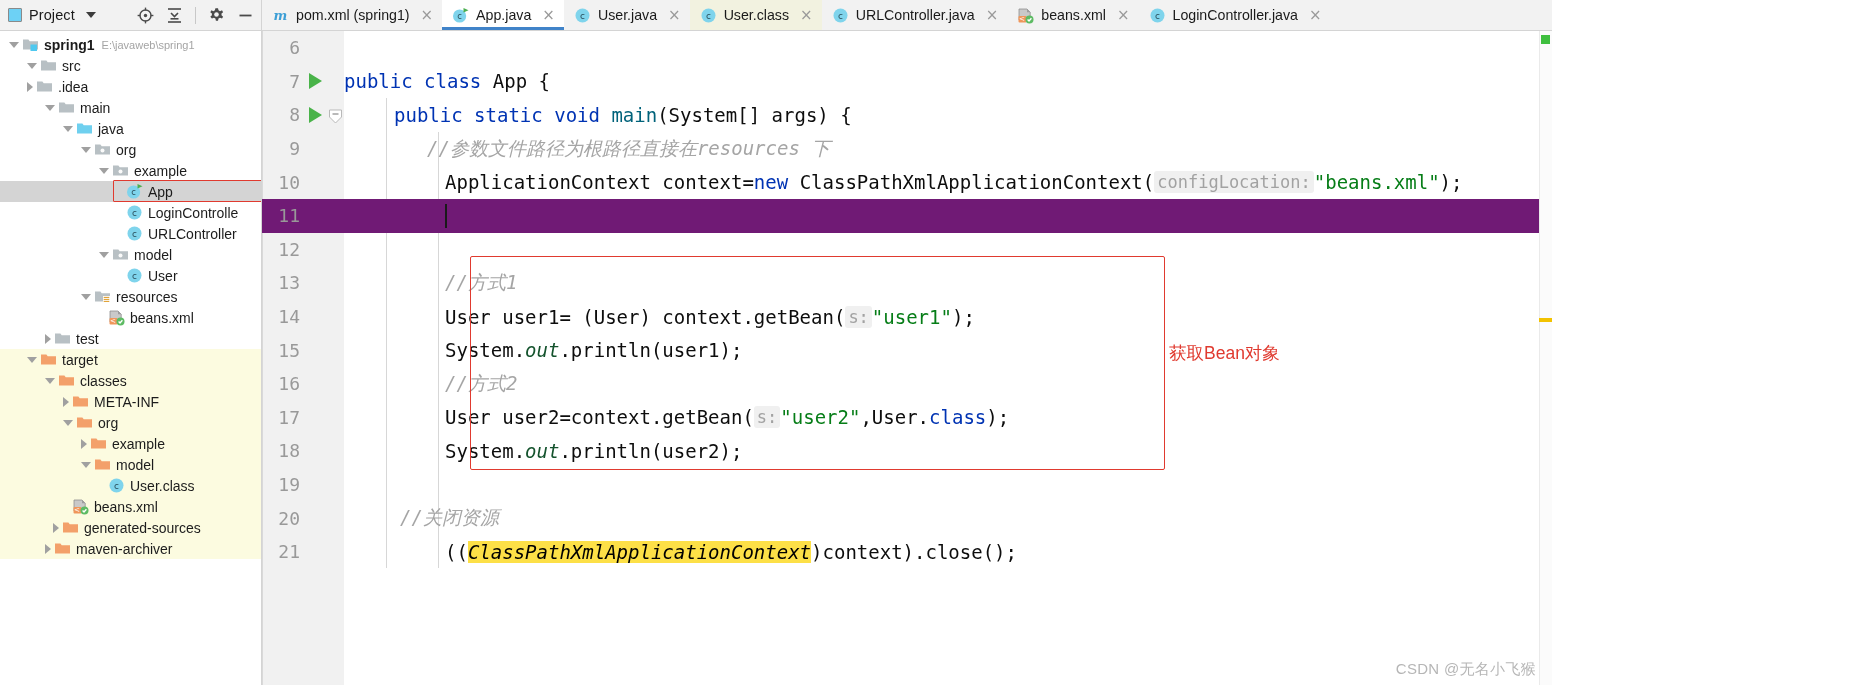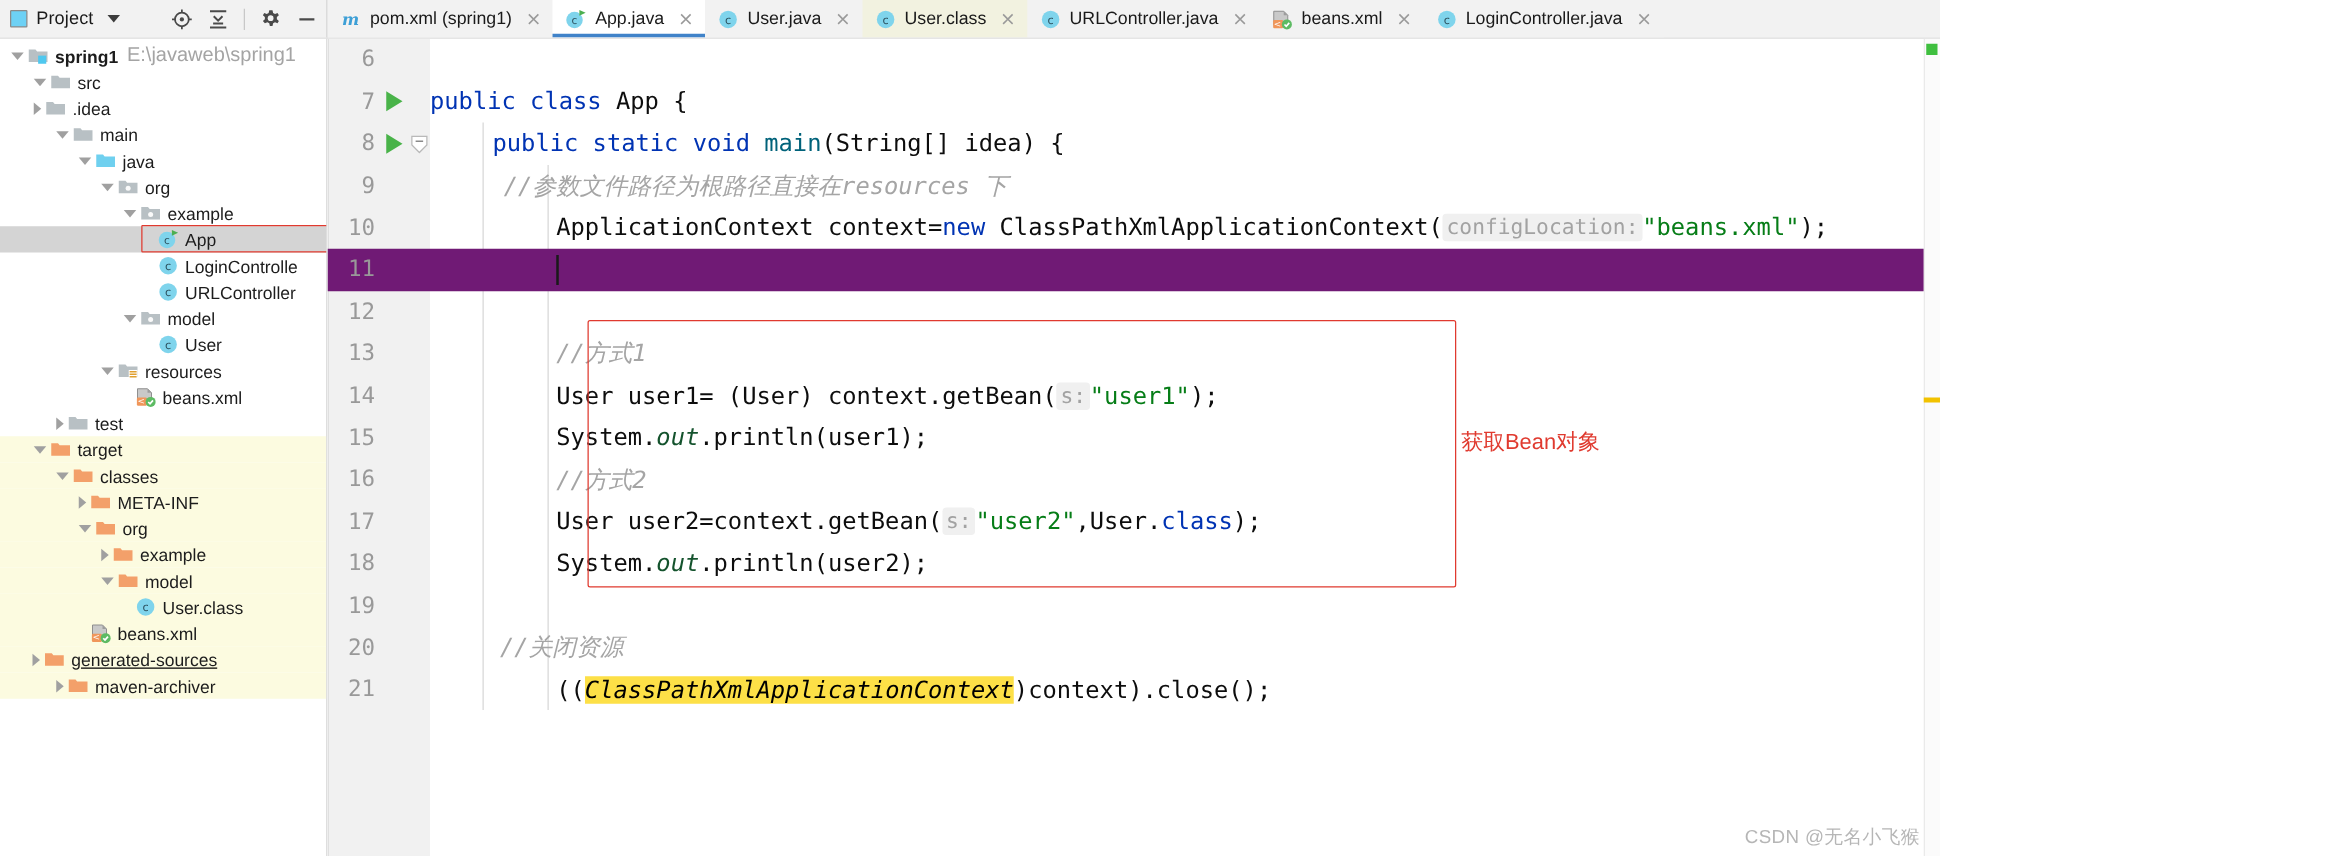--- a/index.html
+++ b/index.html
@@ -154,21 +154,21 @@
     border-left: 6px solid #a0a0a0;
   }
   .arw.open {
     border-left: 5px solid transparent;
     border-right: 5px solid transparent;
     border-top: 6px solid #a0a0a0;
   }
   .arw.none { width: 6px; height: 6px; }
   .tlabel { color: #1c1c1c; margin-left: 5px; }
   .tlabel.bold { font-weight: bold; }
-  .tpath { color: #a4a4a4; margin-left: 7px; font-size: 16px; }
+  .tpath { color: #a4a4a4; margin-left: 7px; font-size: 11px; }
   .redbox-tree {
     position: absolute;
     border: 1.6px solid #e03a2f;
     border-radius: 1px;
     pointer-events: none;
   }
 
   
   .editor {
     flex: 1;
@@ -657,21 +657,21 @@
               <path d="M2 2 h8 l3.2 3.2 V13 H2 Z" fill="#c9c9c9" stroke="#8f8f8f" stroke-width=".8"></path>
               <path d="M10 2 v3.2 h3.2 Z" fill="#9d9d9d"></path>
               <rect x="1.5" y="9" width="8" height="6.5" fill="#f0965a" rx="1"></rect>
               <text x="5" y="14.3" text-anchor="middle" font-size="7" fill="#fff" font-family="DejaVu Sans">&lt;</text>
               <circle cx="12.5" cy="12.5" r="4" fill="#5dbb63"></circle>
               <path d="M10.6 12.6 l1.4 1.4 2.4-2.7" fill="none" stroke="#fff" stroke-width="1.4"></path>
             </svg>
           </span>
           <span class="tlabel">beans.xml</span>
         </div>
-        <div class="trow tgt" style="padding-left: 26px; text-decoration: underline;">
+        <div class="trow tgt" style="padding-left: 53px;">
           <span class="arw closed"></span>
           <span>
             <svg viewBox="0 0 17 17" class="ico">
               <path d="M1 3.6 h5.4 l1.3 1.6 H16 V13.6 H1 Z" fill="#f3a06a"></path>
             </svg>
           </span>
           <span class="tlabel">generated-sources</span>
         </div>
         <div class="trow tgt" style="padding-left: 45px;">
           <span class="arw closed"></span>
@@ -746,23 +746,23 @@
 
       <div class="code-area" id="codearea">
 
         <div class="indent-guide" style="left:42px; top:67px; height:470px;"></div>
         <div class="indent-guide" style="left:94px; top:101px; height:436px;"></div>
 
         <div class="line"><span></span></div>
 
         <div class="line"><span class="kw">public</span><span class="pln"> </span><span class="kw">class</span><span class="pln"> </span><span class="cls">App</span><span class="pln"> </span><span class="pln">{</span></div>
 
-        <div class="line" style="padding-left:50px;"><span class="kw">public</span><span class="pln"> </span><span class="kw">static</span><span class="pln"> </span><span class="kw">void</span><span class="pln"> </span><span class="mth">main</span><span class="pln">(String[] idea) {</span></div>
-
-        <div class="line" style="padding-left:59px;"><span class="cmt">//参数文件路径为根路径直接在resources 下</span></div>
+        <div class="line" style="padding-left:50px;"><span class="kw">public</span><span class="pln"> </span><span class="kw">static</span><span class="pln"> </span><span class="kw">void</span><span class="pln"> </span><span class="mth">main</span><span class="pln">(System[] args) {</span></div>
+
+        <div class="line" style="padding-left:83px;"><span class="cmt">//参数文件路径为根路径直接在resources 下</span></div>
 
         <div class="line" style="padding-left:101px;"><span class="pln">ApplicationContext context=</span><span class="kw">new</span><span class="pln"> ClassPathXmlApplicationContext(</span><span class="hint">configLocation:</span><span class="str">"beans.xml"</span><span class="pln">);</span></div>
 
         <div class="line curline" style="padding-left:101px;"><span class="caret"></span></div>
 
         <div class="line"></div>
 
         <div class="line" style="padding-left:101px;"><span class="cmt">//方式1</span></div>
 
         <div class="line" style="padding-left:101px;"><span class="pln">User user1= (User) context.getBean(</span><span class="hint">s:</span><span class="str">"user1"</span><span class="pln">);</span></div>

